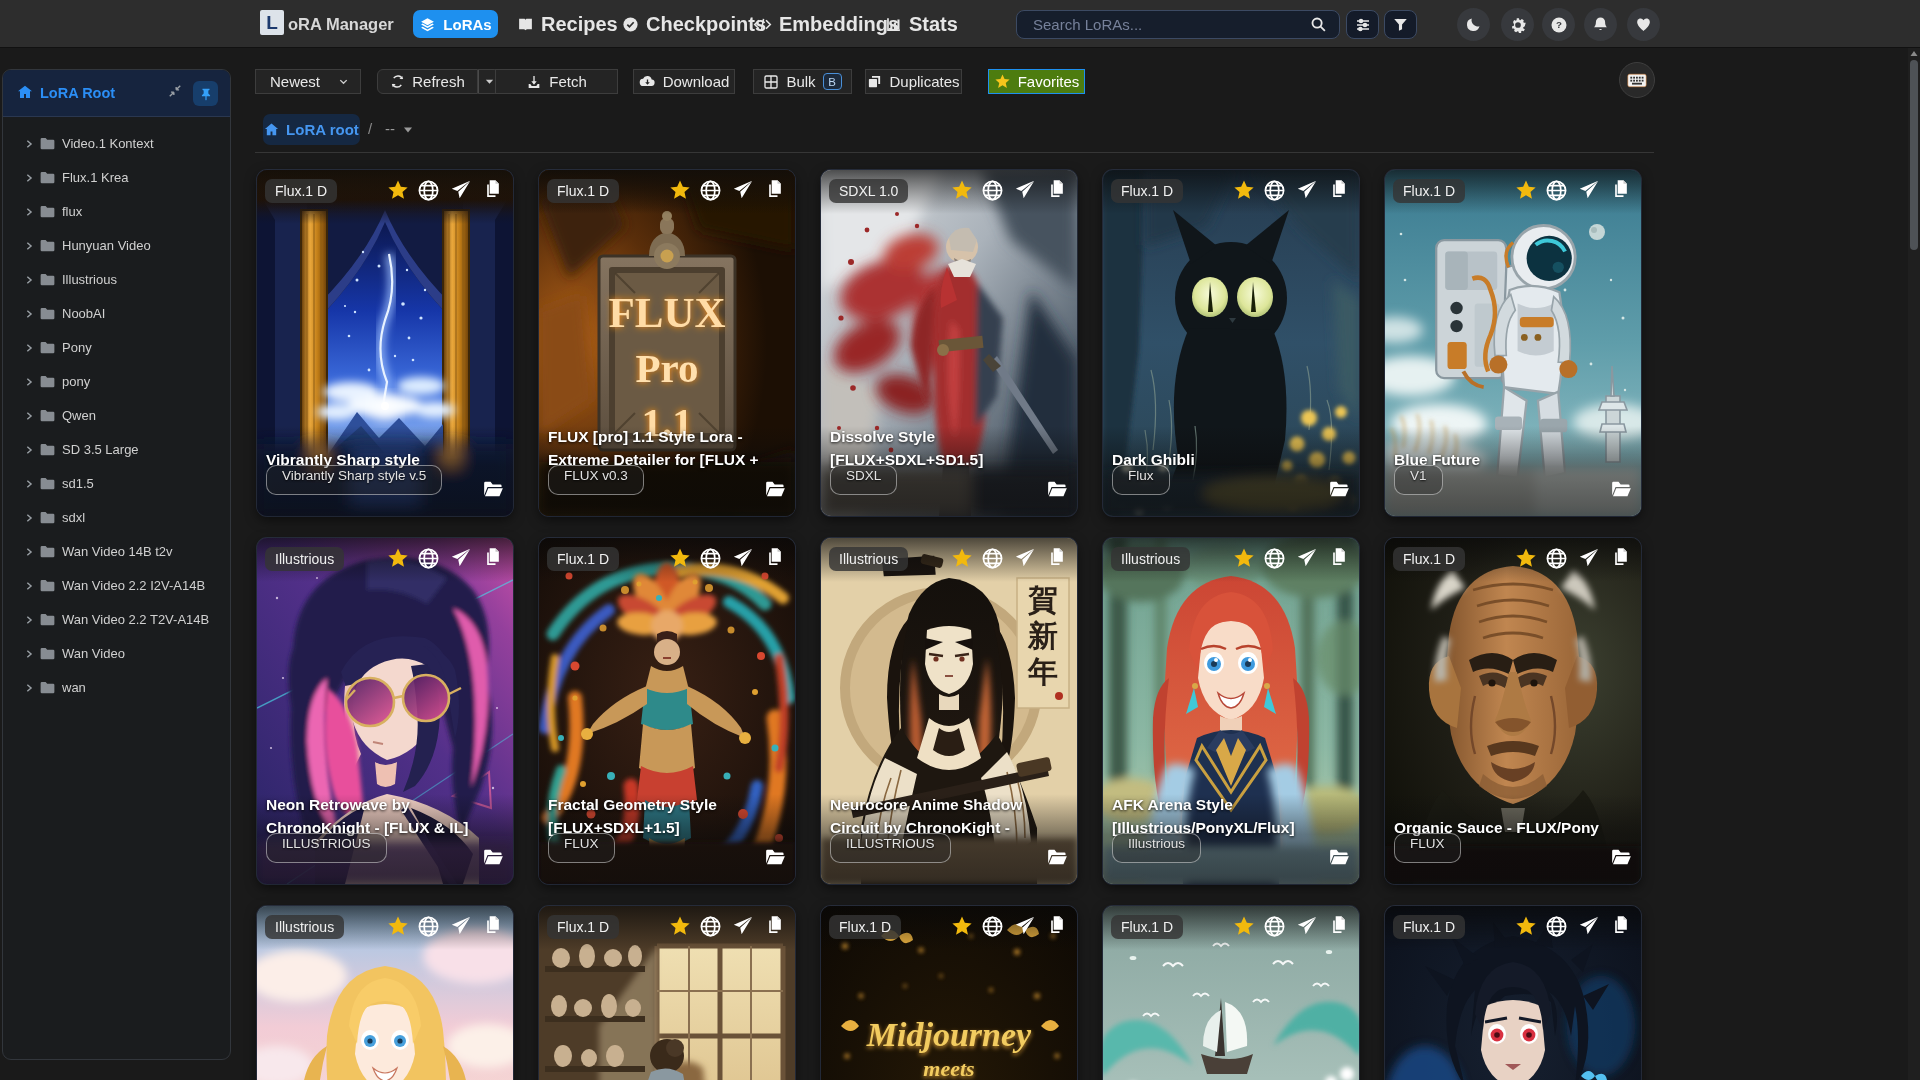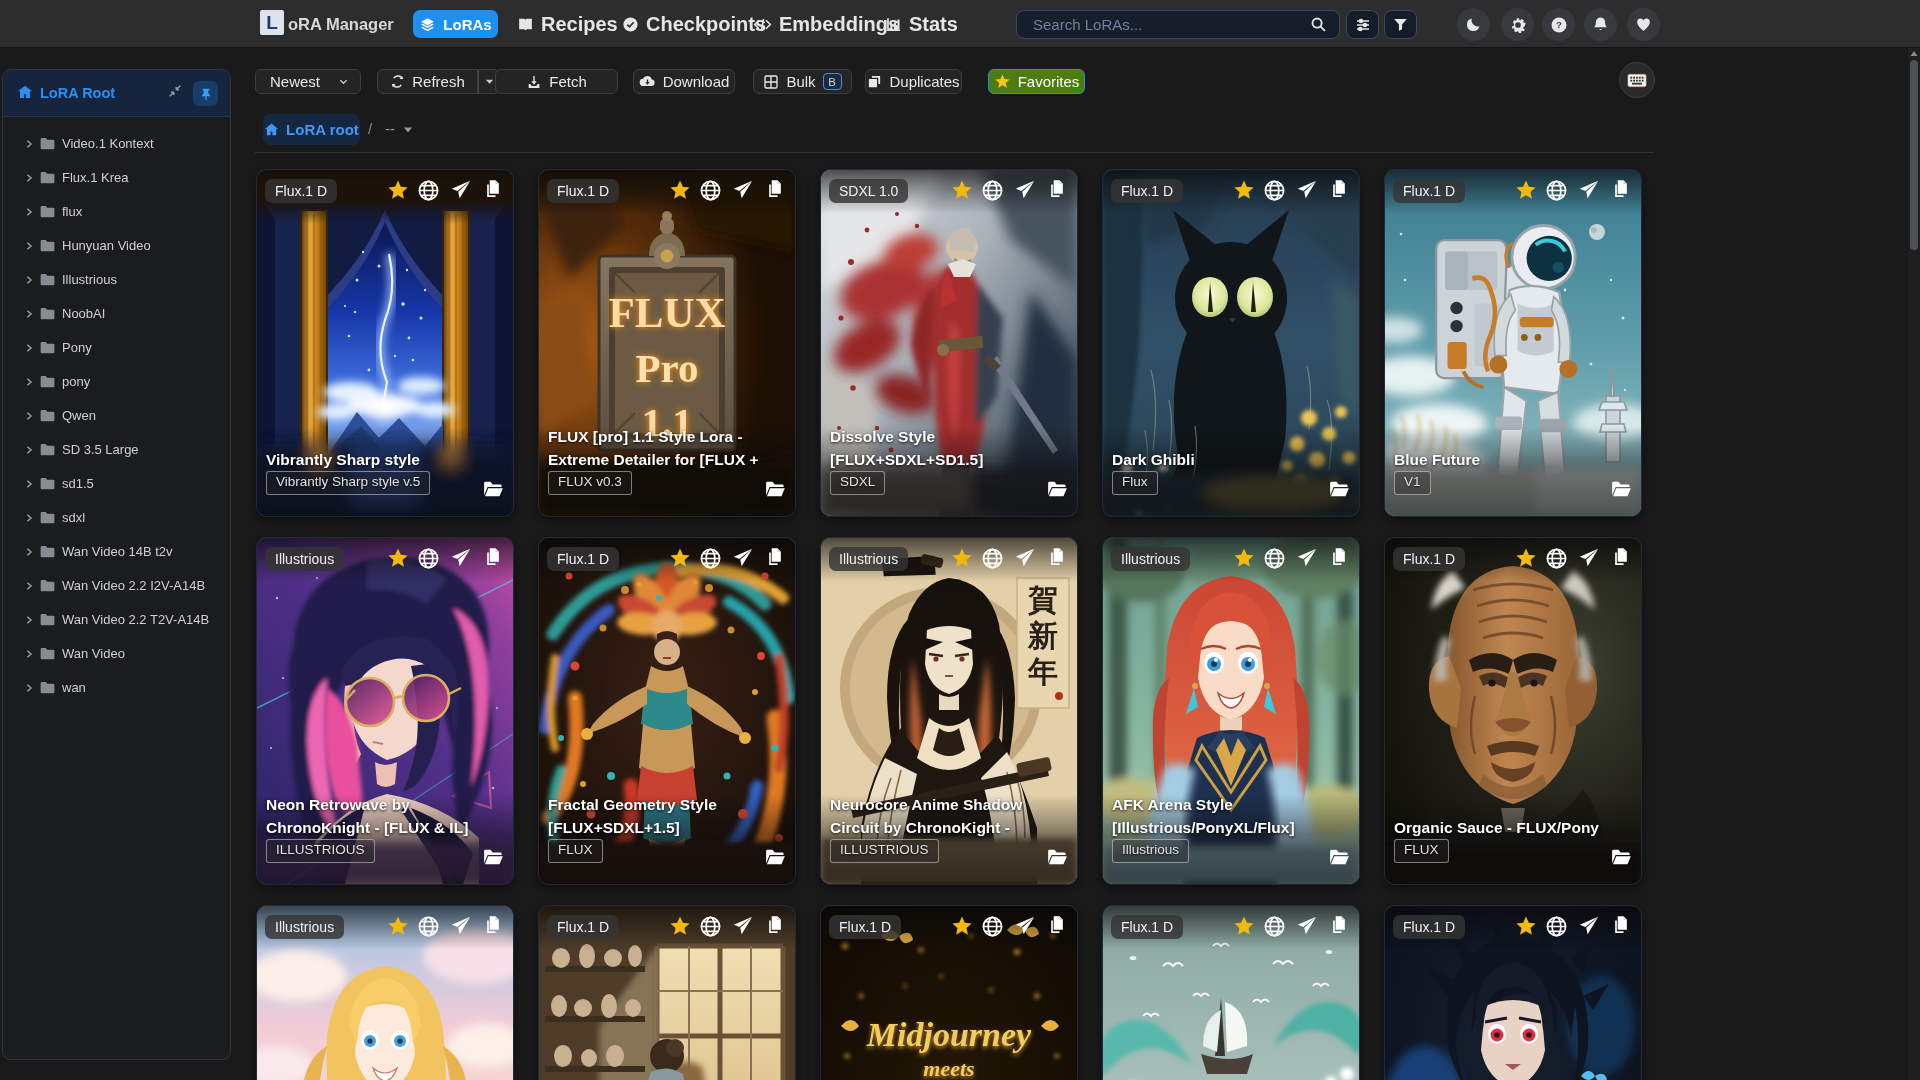--- a/index.html
+++ b/index.html
@@ -18,35 +18,35 @@
 .rbtn{position:absolute;top:8px;width:33px;height:33px;background:#37393d;border-radius:50%;display:flex;align-items:center;justify-content:center}
 
 #side{position:absolute;left:2px;top:69px;width:229px;height:991px;background:#1a1c1e;border:1px solid #32363c;border-radius:9px}
 #sidehead{position:absolute;left:3px;top:70px;width:227px;height:47px;background:#16243e;border-bottom:1px solid #2a3750;border-radius:8px 8px 0 0}
 #sidetitle{position:absolute;left:40px;top:70px;height:47px;line-height:47px;color:#2b8ef5;font-weight:bold;font-size:14.5px}
 #pinbtn{position:absolute;left:193px;top:81px;width:25px;height:25px;background:#173e6b;border-radius:6px;display:flex;align-items:center;justify-content:center}
 .titem{position:absolute;left:0;width:227px;height:34px;color:#d0d0d0;font-size:13px;white-space:nowrap}
 .titem .lbl{position:absolute;left:62px;top:9px}
 .titem svg{position:absolute}
 
-.tbtn{position:absolute;top:69px;height:25px;background:#242424;border:1px solid #3d3d3d;border-radius:6px;color:#e8e8e8;font-size:15px;display:flex;align-items:center;justify-content:center;gap:7px}
+.tbtn{position:absolute;top:69px;height:25px;background:#242424;border:1px solid #3d3d3d;border-radius:0;color:#e8e8e8;font-size:15px;display:flex;align-items:center;justify-content:center;gap:7px}
 #bc{position:absolute;left:263px;top:114px;width:97px;height:31px;background:#152842;border-radius:7px;display:flex;align-items:center;justify-content:center;gap:7px;color:#4596f0;font-size:15px;font-weight:bold}
 #divider{position:absolute;left:255px;top:152px;width:1399px;height:1px;background:#363636}
 #kbbtn{position:absolute;left:1619px;top:62px;width:36px;height:36px;border-radius:50%;background:#292929;border:1px solid #3e3e3e;display:flex;align-items:center;justify-content:center}
 
 #sbtrack{position:absolute;left:1908px;top:48px;width:12px;height:1032px;background:#1f1f1f}
 #sbthumb{position:absolute;left:1910px;top:60px;width:8px;height:190px;background:#4e5256;border-radius:4px}
 
 .card{position:absolute;width:256px;height:346px;border-radius:10px;overflow:hidden;background:#111;box-shadow:0 0 0 1px rgba(80,100,150,.28),0 4px 12px rgba(0,0,0,.55)}
 .card svg.art{position:absolute;left:0;top:0}
 .chead{position:absolute;left:0;top:0;width:256px;height:44px;background:linear-gradient(rgba(8,8,8,.68),rgba(8,8,8,0))}
 .tag{position:absolute;left:8px;top:9px;height:24px;padding:0 10px;background:rgba(52,52,52,.82);border-radius:7px;color:#f0f0f0;font-size:14px;line-height:24px}
 .cfoot{position:absolute;left:0;bottom:0;width:256px;height:90px;background:linear-gradient(rgba(10,10,10,0),rgba(10,10,10,.45) 45%,rgba(10,10,10,.62))}
 .title{position:absolute;left:9px;right:10px;bottom:45px;color:#fff;font-weight:bold;font-size:15.5px;line-height:23px;text-shadow:0 1px 3px rgba(0,0,0,.9)}
-.ver{position:absolute;left:9px;bottom:21px;height:24px;padding:0 9px;border:1px solid rgba(255,255,255,.45);border-radius:3px;background:rgba(40,40,40,.35);color:#e2e2e2;font-size:13.5px;line-height:19px;text-shadow:0 1px 2px rgba(0,0,0,.8)}
+.ver{position:absolute;left:9px;bottom:21px;height:30px;padding:0 15px;border:1px solid rgba(255,255,255,.45);border-radius:10px;background:rgba(40,40,40,.35);color:#e2e2e2;font-size:13.5px;line-height:19px;text-shadow:0 1px 2px rgba(0,0,0,.8)}
 .cic{position:absolute;top:9px}
 .star{right:104px}.globe{right:73px}.plane{right:41px}.copy{right:10px}
 .cfold{position:absolute;right:9px;bottom:18px}
 </style>
 </head>
 <body>
 <div id="page">
 
 <div id="nav"></div>
 <div id="logo">L</div>

